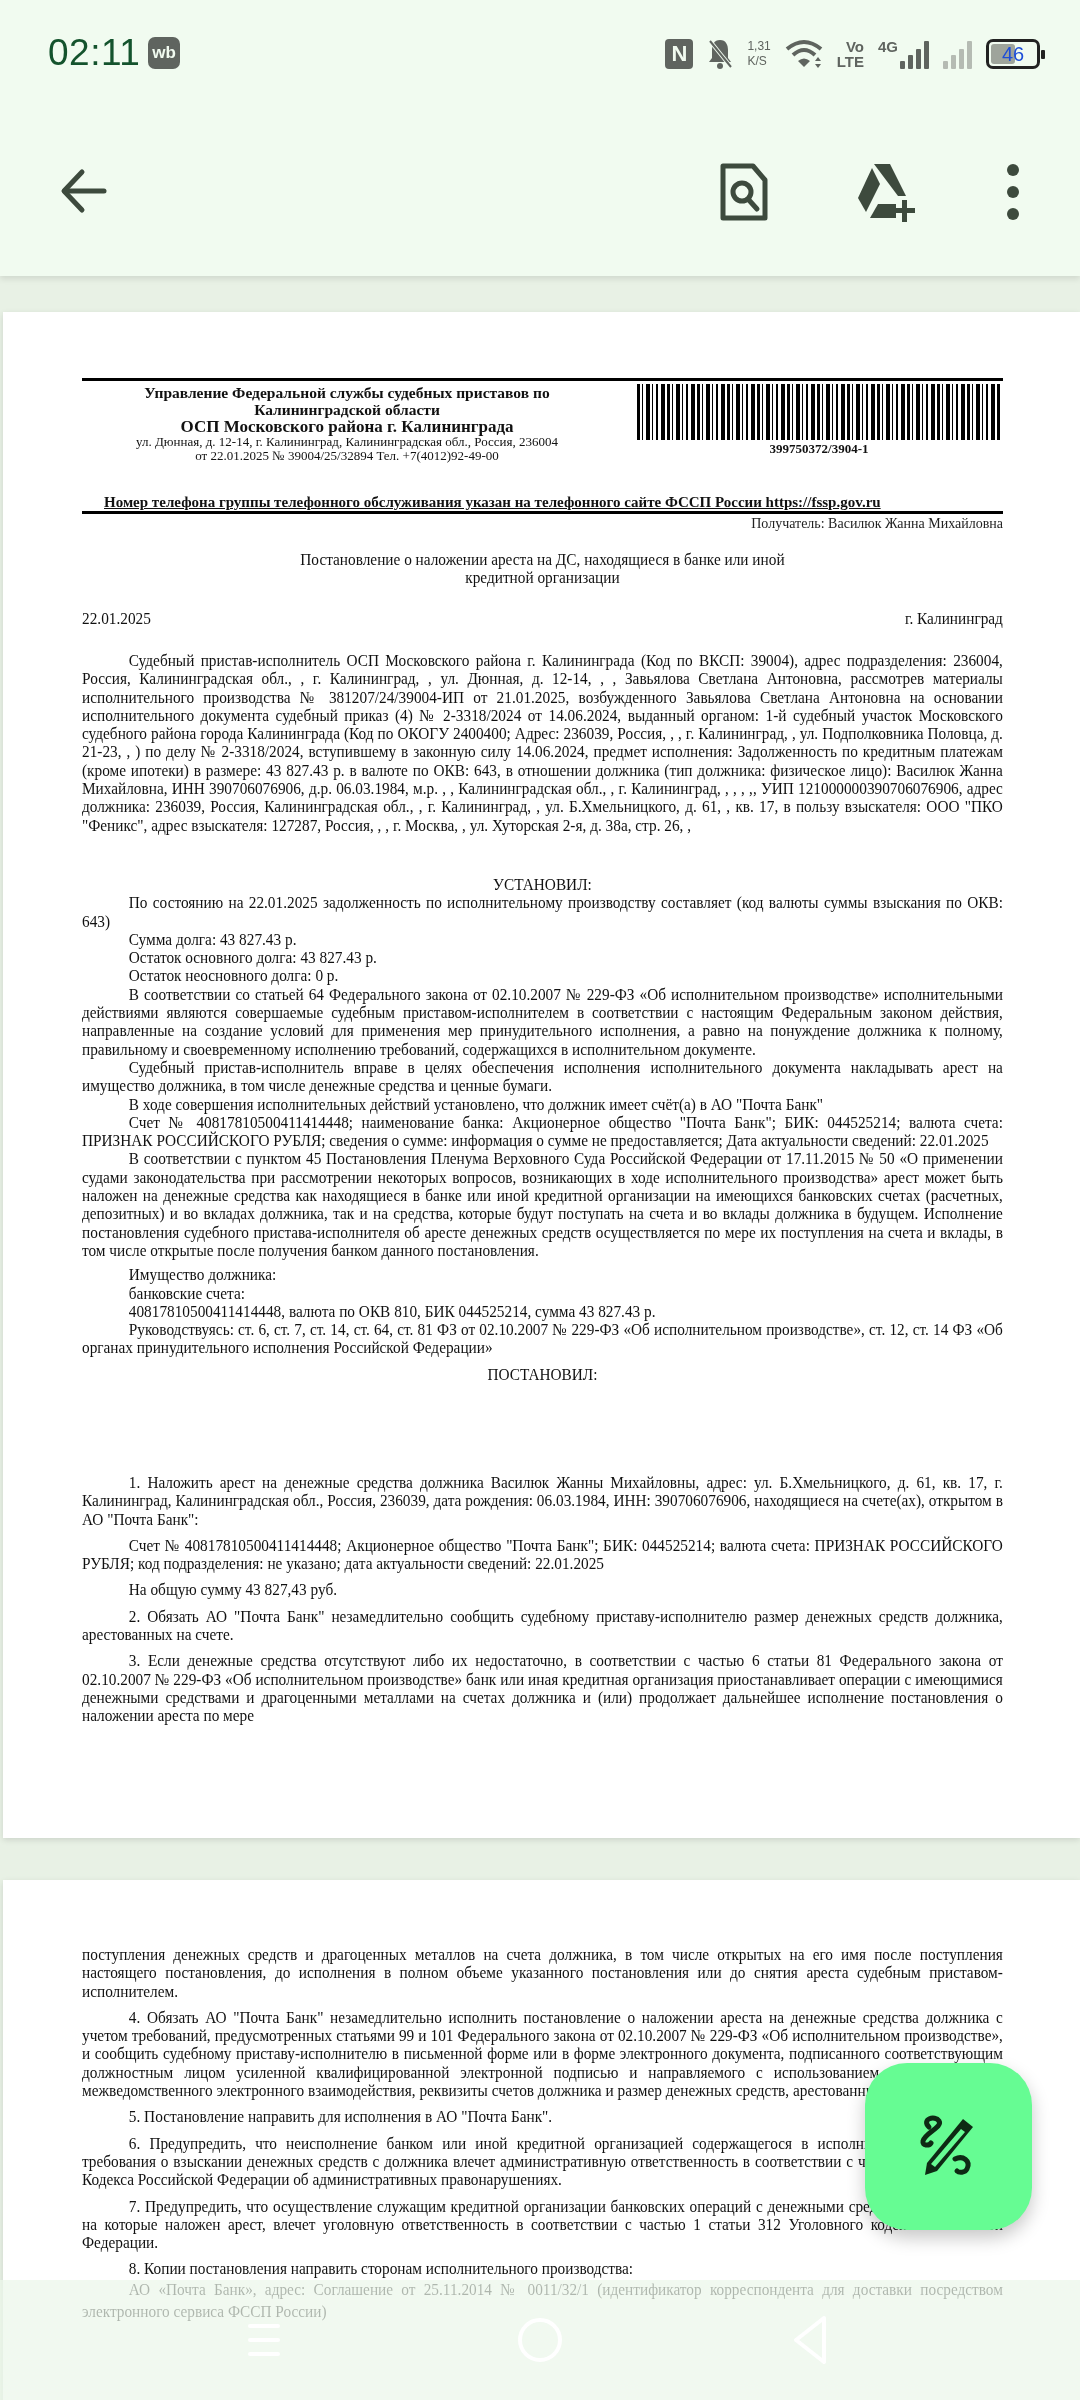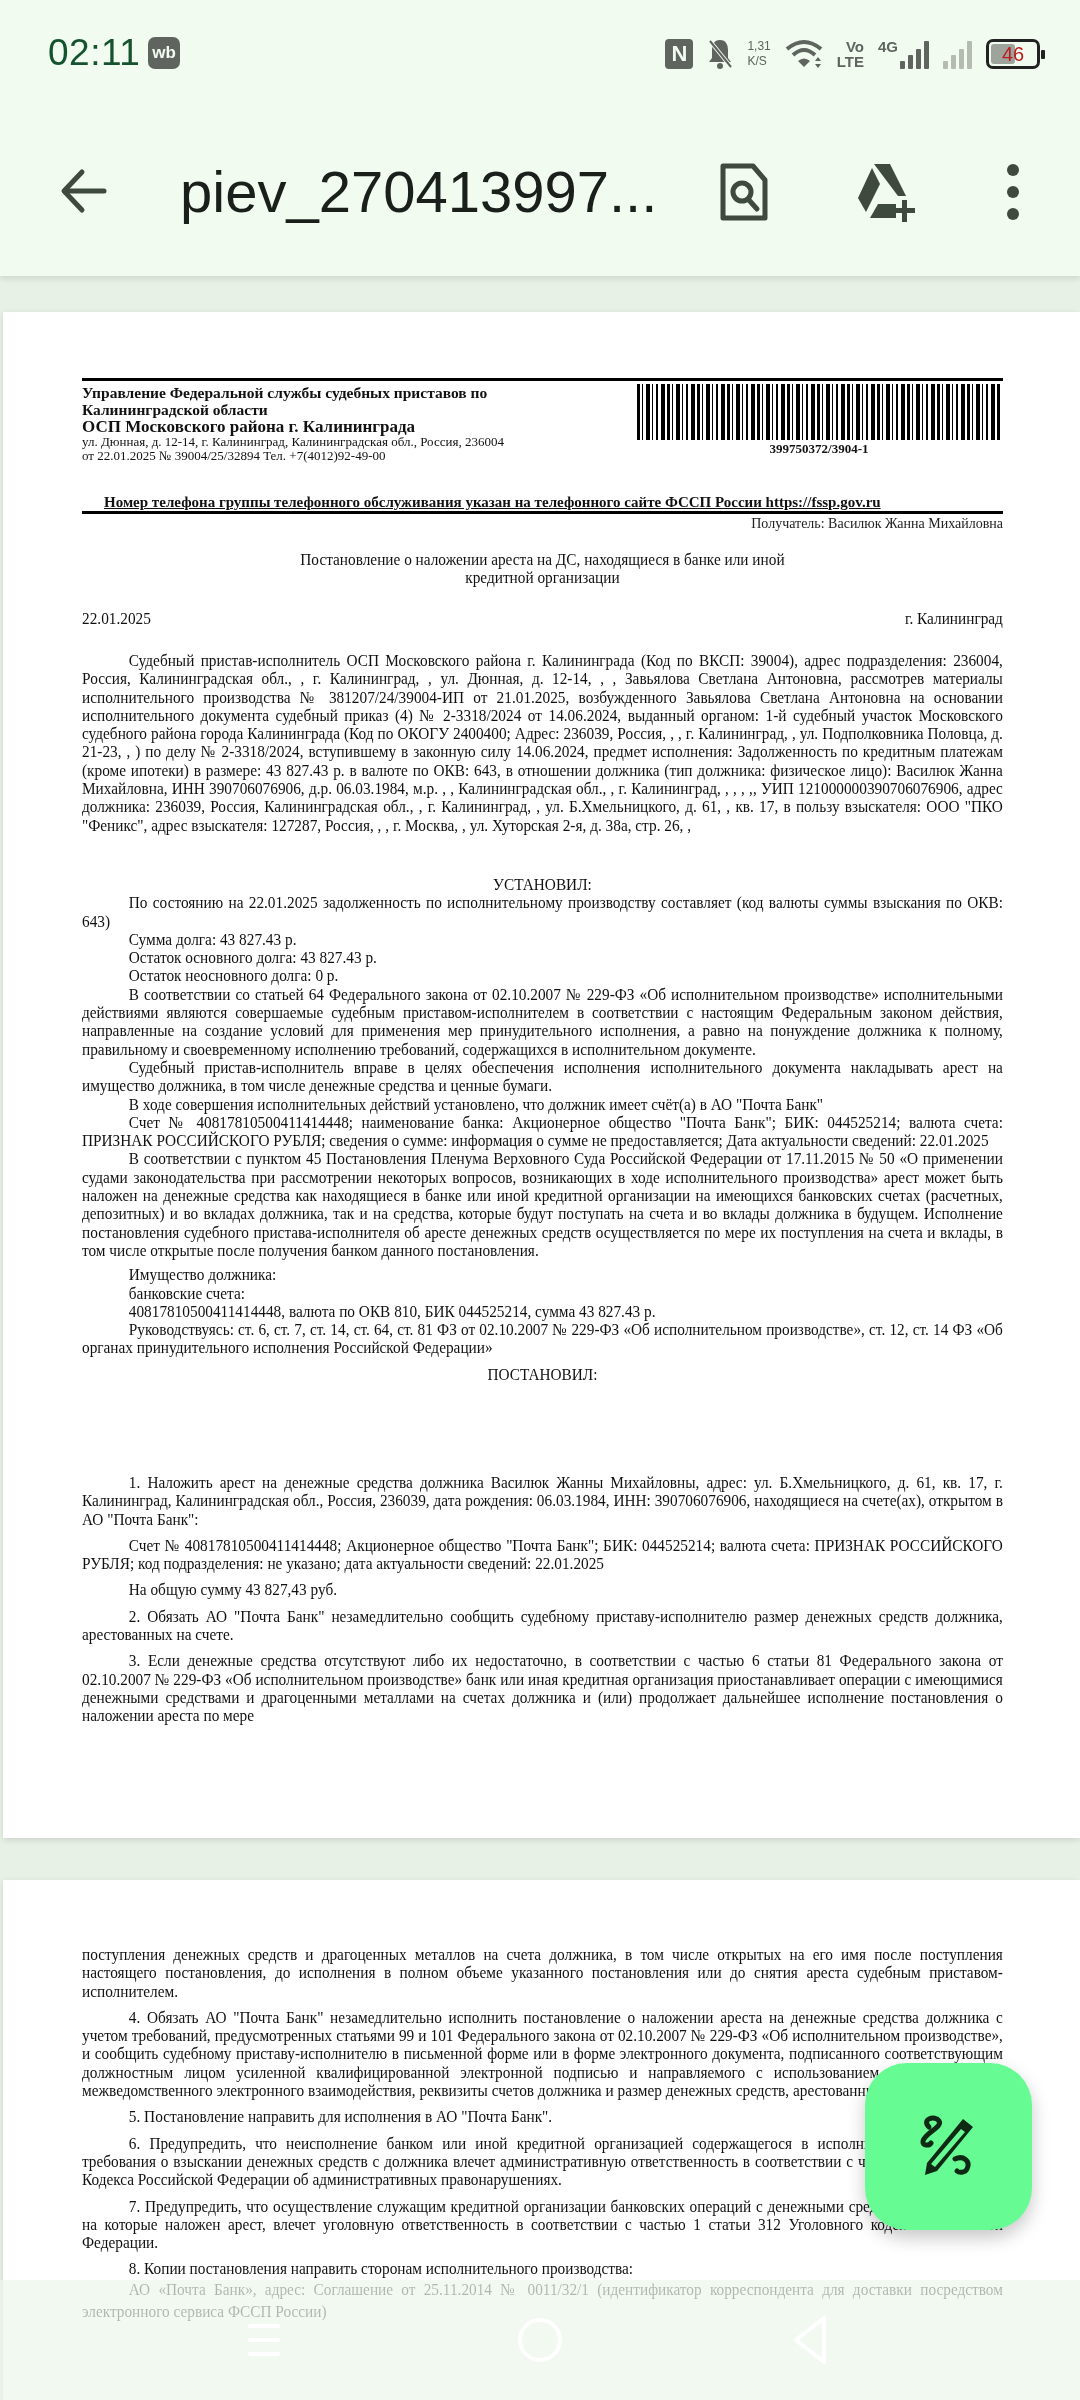--- a/index.html
+++ b/index.html
@@ -42,21 +42,21 @@
   .battery {
     position:relative; width:54px; height:30px; border:3px solid #222;
     border-radius:7px; box-sizing:border-box;
   }
   .battery .fill {
     position:absolute; left:2px; top:2px; bottom:2px; width:24px;
     background:#9ea49b; border-radius:3px;
   }
   .battery .lvl {
     position:absolute; left:0; right:0; top:0; bottom:0; text-align:center;
-    font-size:20px; line-height:24px; color:#b91c1c;
+    font-size:20px; line-height:24px; color:#1d4ed8;
   }
   .battery .tip {
     position:absolute; right:-8px; top:8px; width:4px; height:9px; background:#222; border-radius:1px;
   }
   .appbar { position:absolute; left:0; top:140px; width:1080px; height:110px; }
   .appbar .back {
     position:absolute; left:56px; top:24px; width:54px; height:54px; cursor:pointer;
   }
   .appbar .title {
     position:absolute; left:180px; top:18px; font-size:58px; color:#1b1f1b;
@@ -75,21 +75,21 @@
     font-family:"Liberation Serif", serif; color:#111;
     font-size:17px; line-height:18.3px;
   }
   .cond { display:block; transform:scaleX(0.9); transform-origin:left top; width:111.1%; }
   .j { text-align:justify; }
   .ind { text-indent:52px; }
   .lead { padding-left:52px; }
   .center { text-align:center; }
   .hdr-rule { position:absolute; left:79px; width:921px; background:#000; }
   .org {
-    position:absolute; left:79px; top:72px; width:530px; text-align:left;
+    position:absolute; left:79px; top:72px; width:530px; text-align:center;
     font-family:"Liberation Serif", serif; color:#111;
   }
   .org .b { font-weight:bold; font-size:15.5px; line-height:17px; }
   .org .b2 { font-weight:bold; font-size:17px; line-height:17px; }
   .org .s { font-size:13px; line-height:14px; }
   .barcode {
     position:absolute; left:634px; top:72px; width:364px; height:56px;
     background: repeating-linear-gradient(90deg,
       #000 0 3px, #fff 3px 5px, #000 5px 6px, #fff 6px 9px,
       #000 9px 13px, #fff 13px 15px, #000 15px 16px, #fff 16px 19px,
@@ -170,21 +170,20 @@
         <div class="tip"></div>
       </div>
     </div>
   </div>
 
   <div class="appbar">
     <svg class="back" viewBox="0 0 54 54">
       <path d="M26 8 L8 27 L26 46" stroke="#3d4a3d" stroke-width="5" fill="none" stroke-linecap="round" stroke-linejoin="round"></path>
       <line x1="9" y1="27" x2="48" y2="27" stroke="#3d4a3d" stroke-width="5" stroke-linecap="round"></line>
     </svg>
-    <span class="title">piev_270413997...</span>
     <svg class="btn" style="left:715px" viewBox="0 0 58 60">
       <path d="M8 4 L38 4 L50 18 L50 56 L8 56 Z" stroke="#3d4a3d" stroke-width="5" fill="none" stroke-linejoin="round"></path>
       <circle cx="27" cy="30" r="9" stroke="#3d4a3d" stroke-width="5" fill="none"></circle>
       <line x1="33" y1="37" x2="42" y2="47" stroke="#3d4a3d" stroke-width="5" stroke-linecap="round"></line>
     </svg>
     <svg class="btn" style="left:852px; width:66px" viewBox="0 0 66 60">
       <path d="M22 2 L38 2 L54 34 L46 34 Z" fill="#3d4a3d"></path>
       <path d="M20 6 L28 22 L14 50 L6 36 Z" fill="#3d4a3d"></path>
       <path d="M18 56 L26 42 L44 42 L44 56 Z" fill="#3d4a3d"></path>
       <rect x="50" y="38" width="5" height="22" fill="#3d4a3d"></rect>

